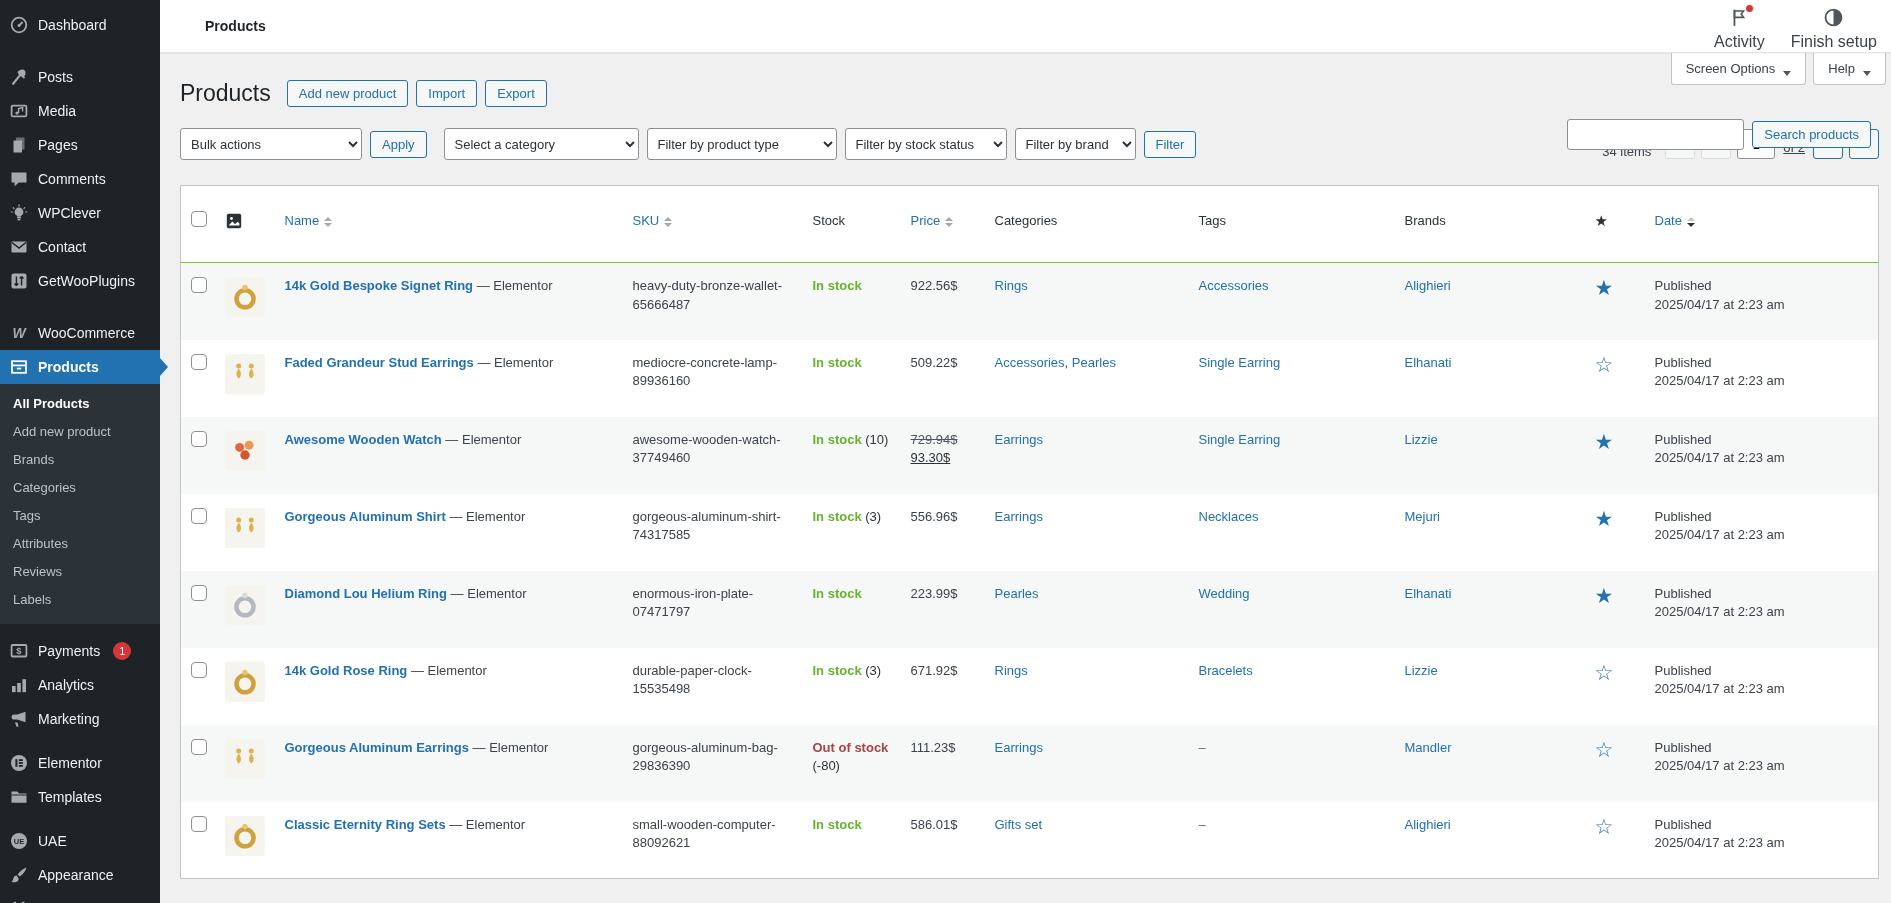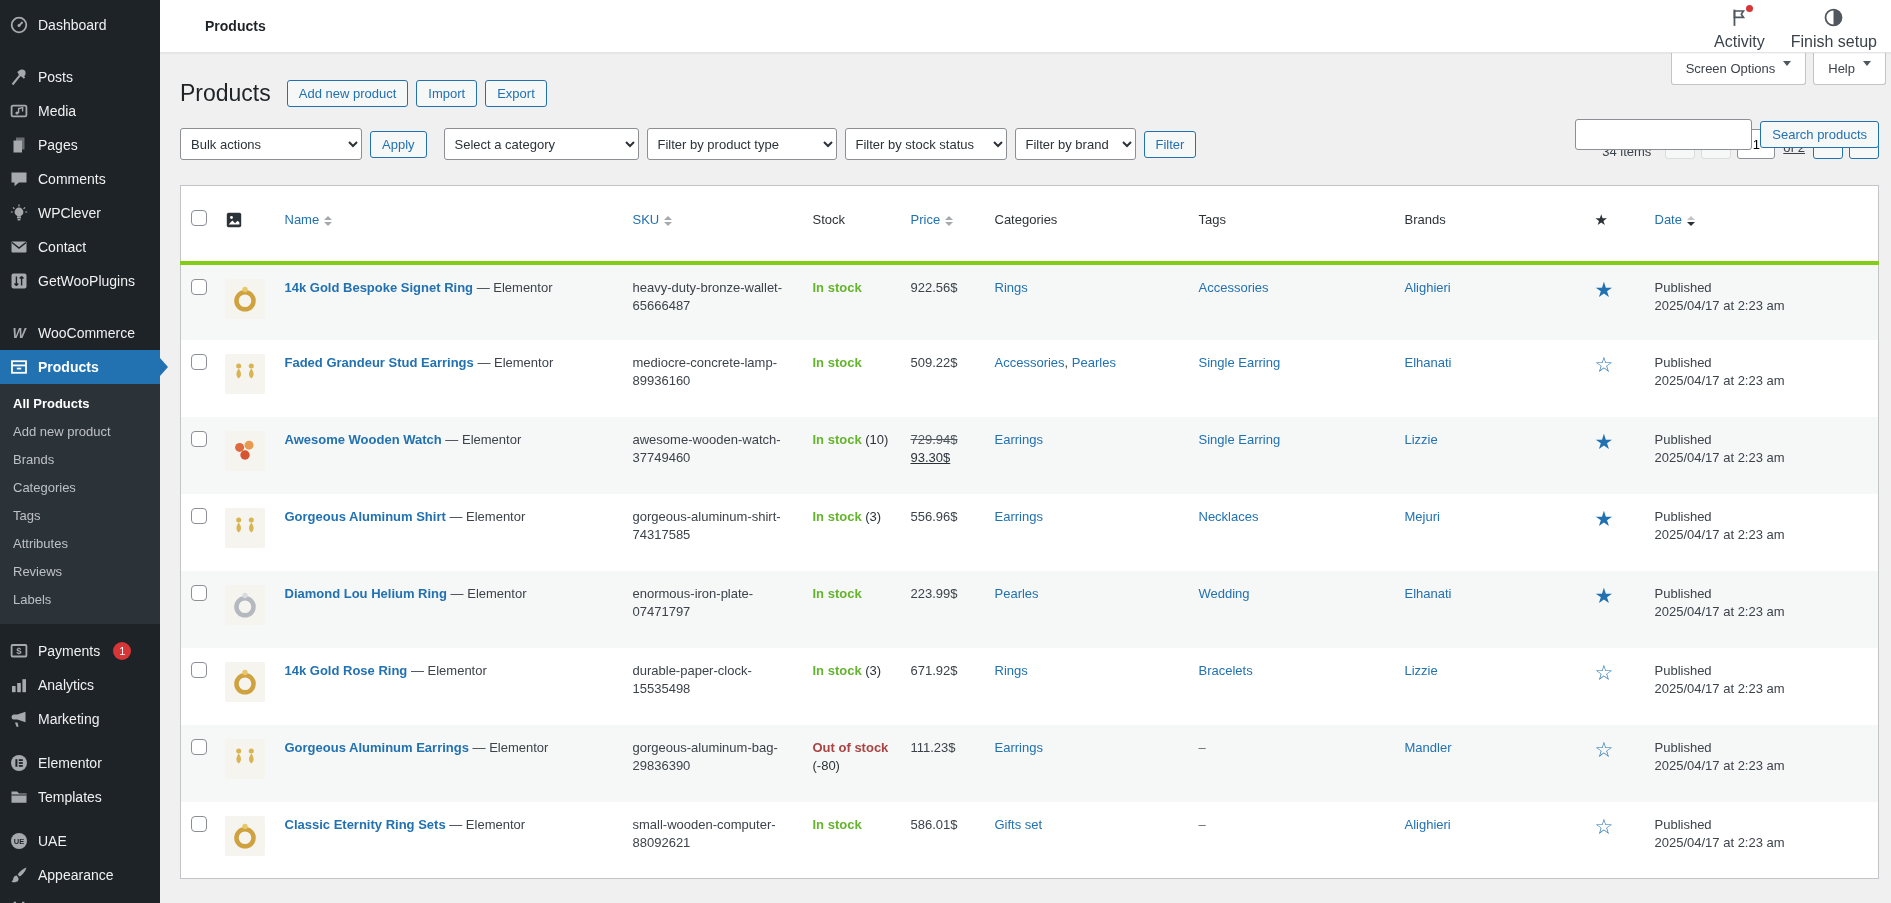--- a/index.html
+++ b/index.html
@@ -28,48 +28,48 @@
   .topbar-right { margin-left:auto; display:flex; gap:26px; align-items:flex-start; padding:6px 4px 0 0; }
   .tb-item { display:flex; flex-direction:column; align-items:center; gap:2px; cursor:pointer; min-width:50px; }
   .tb-item svg { width:21px; height:21px; }
   .tb-label { font-size:16px; color:#3c434a; white-space:nowrap; }
   .flag-wrap { position:relative; }
   .flag-dot { position:absolute; top:-2px; right:-3px; width:7px; height:7px; background:#d63638; border-radius:50%; }
 
   
   .main { position:relative; margin-left:160px; padding:0 12px 0 20px; height:850px; }
   .screen-meta { position:absolute; top:0; right:5px; display:flex; gap:7px; z-index:9; }
-  .meta-btn { background:#fff; border:1px solid #c3c4c7; border-top:none; padding:8px 14px; font-size:13px; color:#3c434a; cursor:pointer; border-radius:0 0 3px 3px; display:flex; align-items:flex-start; gap:8px; }
+  .meta-btn { background:#fff; border:1px solid #c3c4c7; border-top:none; padding:8px 14px; font-size:13px; color:#3c434a; cursor:pointer; border-radius:0 0 3px 3px; display:flex; align-items:flex-end; gap:8px; }
   .caret-down { width:0; height:0; border-left:4px solid transparent; border-right:4px solid transparent; border-top:5px solid #50575e; display:inline-block; }
 
   .title-row { display:flex; align-items:center; gap:8px; padding-top:24px; height:56px; }
   .page-title { font-size:23px; font-weight:400; color:#1d2327; margin-right:8px; line-height:30px; }
   .btn-secondary { background:#f6f7f7; border:1px solid #2271b1; color:#2271b1; border-radius:3px; padding:5px 11px; font-size:13px; cursor:pointer; font-family:inherit; white-space:nowrap; }
   .views-row { margin-top:7px; font-size:13px; color:#646970; height:18px; }
   .views-row .count { color:#50575e; }
   .views-sep { color:#c3c4c7; margin:0 7px; }
 
-  .search-box { position:absolute; top:66px; right:12px; display:flex; gap:8px; align-items:center; }
+  .search-box { position:absolute; top:66px; right:20px; display:flex; gap:8px; align-items:center; }
   .search-input { width:177px; height:31px; border:1px solid #8c8f94; border-radius:3px; background:#fff; padding:0 8px; font-size:13px; font-family:inherit; }
 
   .filter-row { margin-top:19px; display:flex; align-items:center; gap:8px; height:32px; }
   select { height:32px; border:1px solid #8c8f94; border-radius:3px; background:#fff; color:#2c3338; font-size:13px; padding:0 6px; font-family:inherit; cursor:pointer; }
   .sel-bulk { width:182px; } .sel-cat { width:195px; margin-left:9px; } .sel-type { width:190px; } .sel-stock { width:162px; } .sel-brand { width:121px; }
 
   .pagination { margin-left:auto; display:flex; align-items:flex-end; gap:6px; color:#3c434a; }
   .pg-items { margin-right:8px; }
   .pg-btn { width:30px; height:30px; display:inline-flex; align-items:center; justify-content:center; border-radius:3px; font-size:14px; cursor:pointer; }
   .pg-btn.disabled { background:#f6f7f7; border:1px solid #dcdcde; color:#a7aaad; cursor:default; }
   .pg-btn.enabled { background:#f6f7f7; border:1px solid #2271b1; color:#2271b1; }
   .pg-input { width:38px; height:30px; text-align:center; border:1px solid #8c8f94; border-radius:3px; font-size:13px; font-family:inherit; }
   .pg-of { margin:4px 2px;text-decoration:underline; }
 
   
   .products-table { width:100%; margin-top:25px; border-collapse:collapse; table-layout:fixed; background:#fff; border:1px solid #c3c4c7; }
-  .products-table th { text-align:left; font-weight:400; font-size:13px; color:#2c3338; padding:10px 10px 17px; border-bottom:4px solid #84cc16; background:#fff; vertical-align:middle; white-space:nowrap; }
+  .products-table th { text-align:left; font-weight:400; font-size:13px; color:#2c3338; padding:10px 10px 17px; border-bottom:1px solid #84cc16; background:#fff; vertical-align:middle; white-space:nowrap; }
   .products-table td { padding:14px 10px 12px; font-size:13px; color:#3c434a; vertical-align:top; line-height:1.45; }
   .products-table tr.alt td { background:#f6f7f7; }
   .products-table tr { height:77px; }
   th.col-cb { width:34px; } th.col-image { width:60px; } th.col-name { width:348px; }
   th.col-sku { width:180px; } th.col-stock { width:98px; } th.col-price { width:84px; }
   th.col-categories { width:204px; } th.col-tags { width:206px; } th.col-brands { width:190px; }
   th.col-featured { width:60px; }
   .th-link { color:#2271b1; cursor:pointer; }
   .sort { display:inline-flex; flex-direction:column; gap:2px; margin-left:5px; vertical-align:middle; }
   .sort i { display:block; width:0; height:0; }

